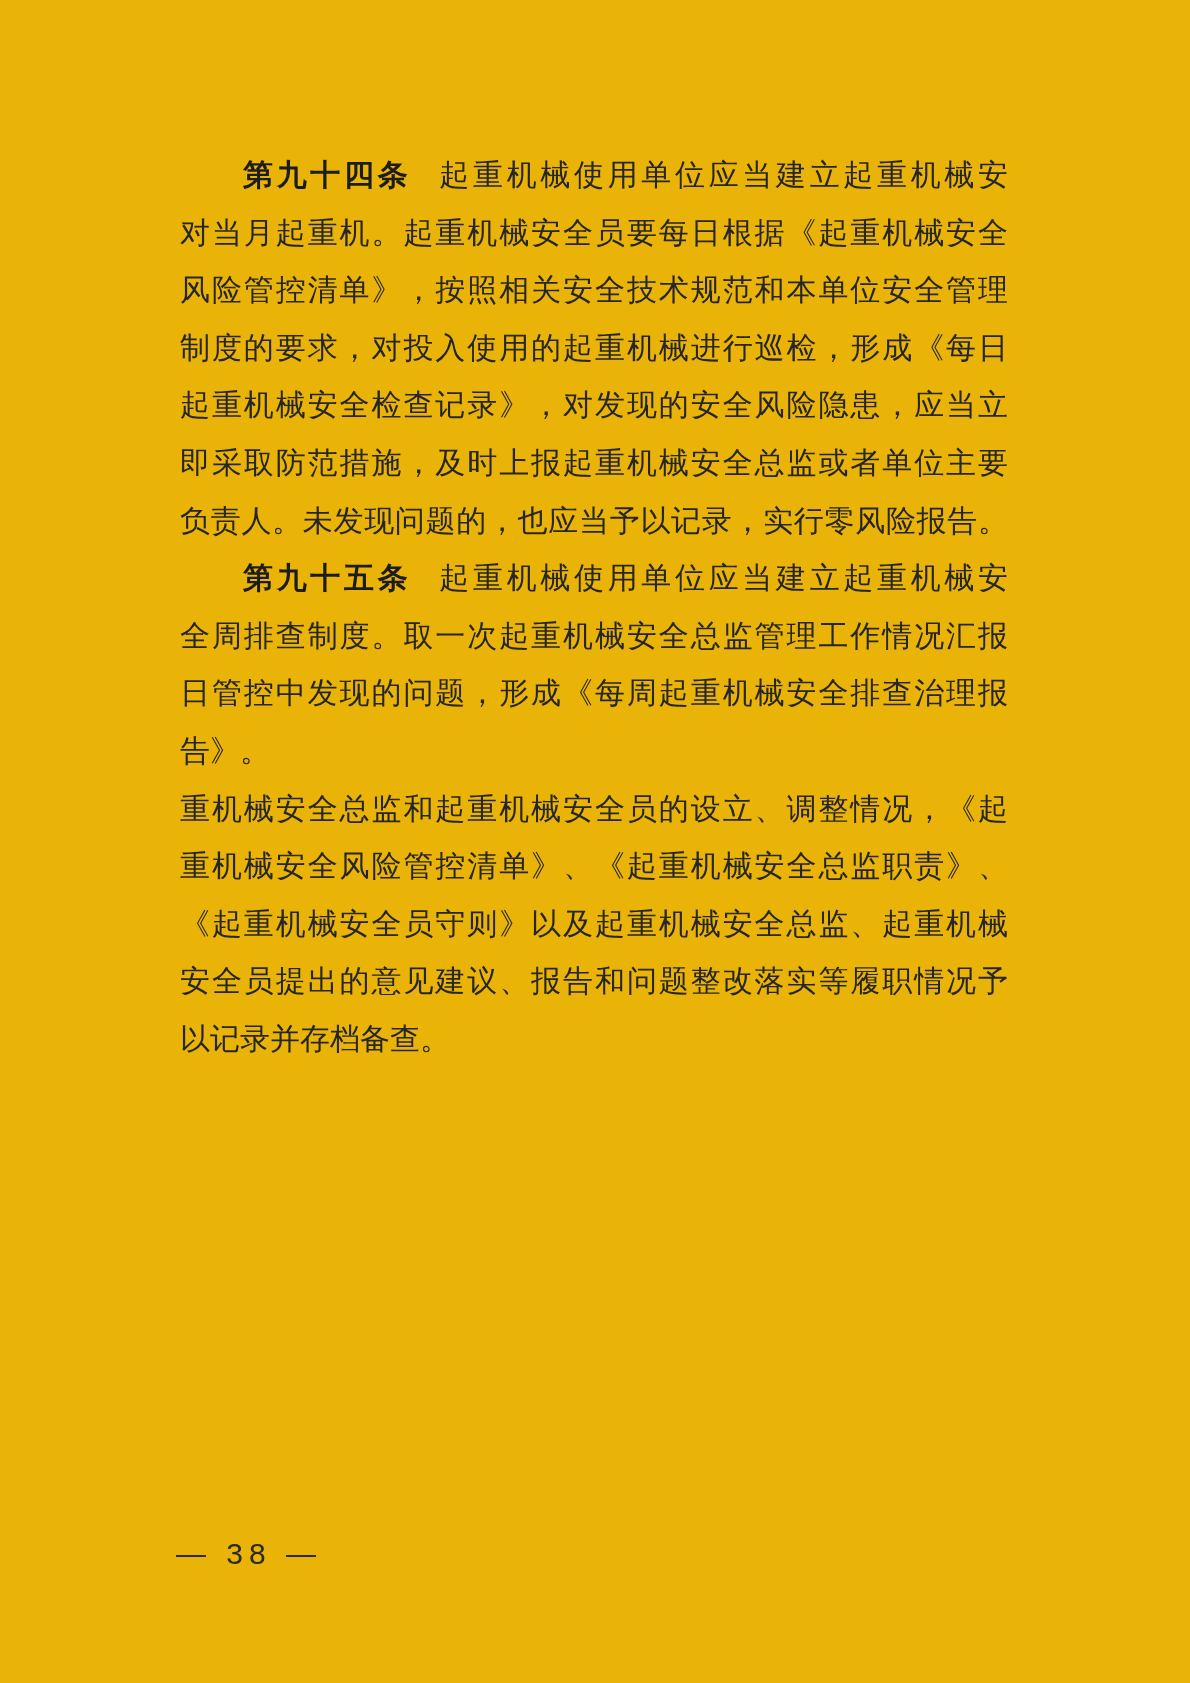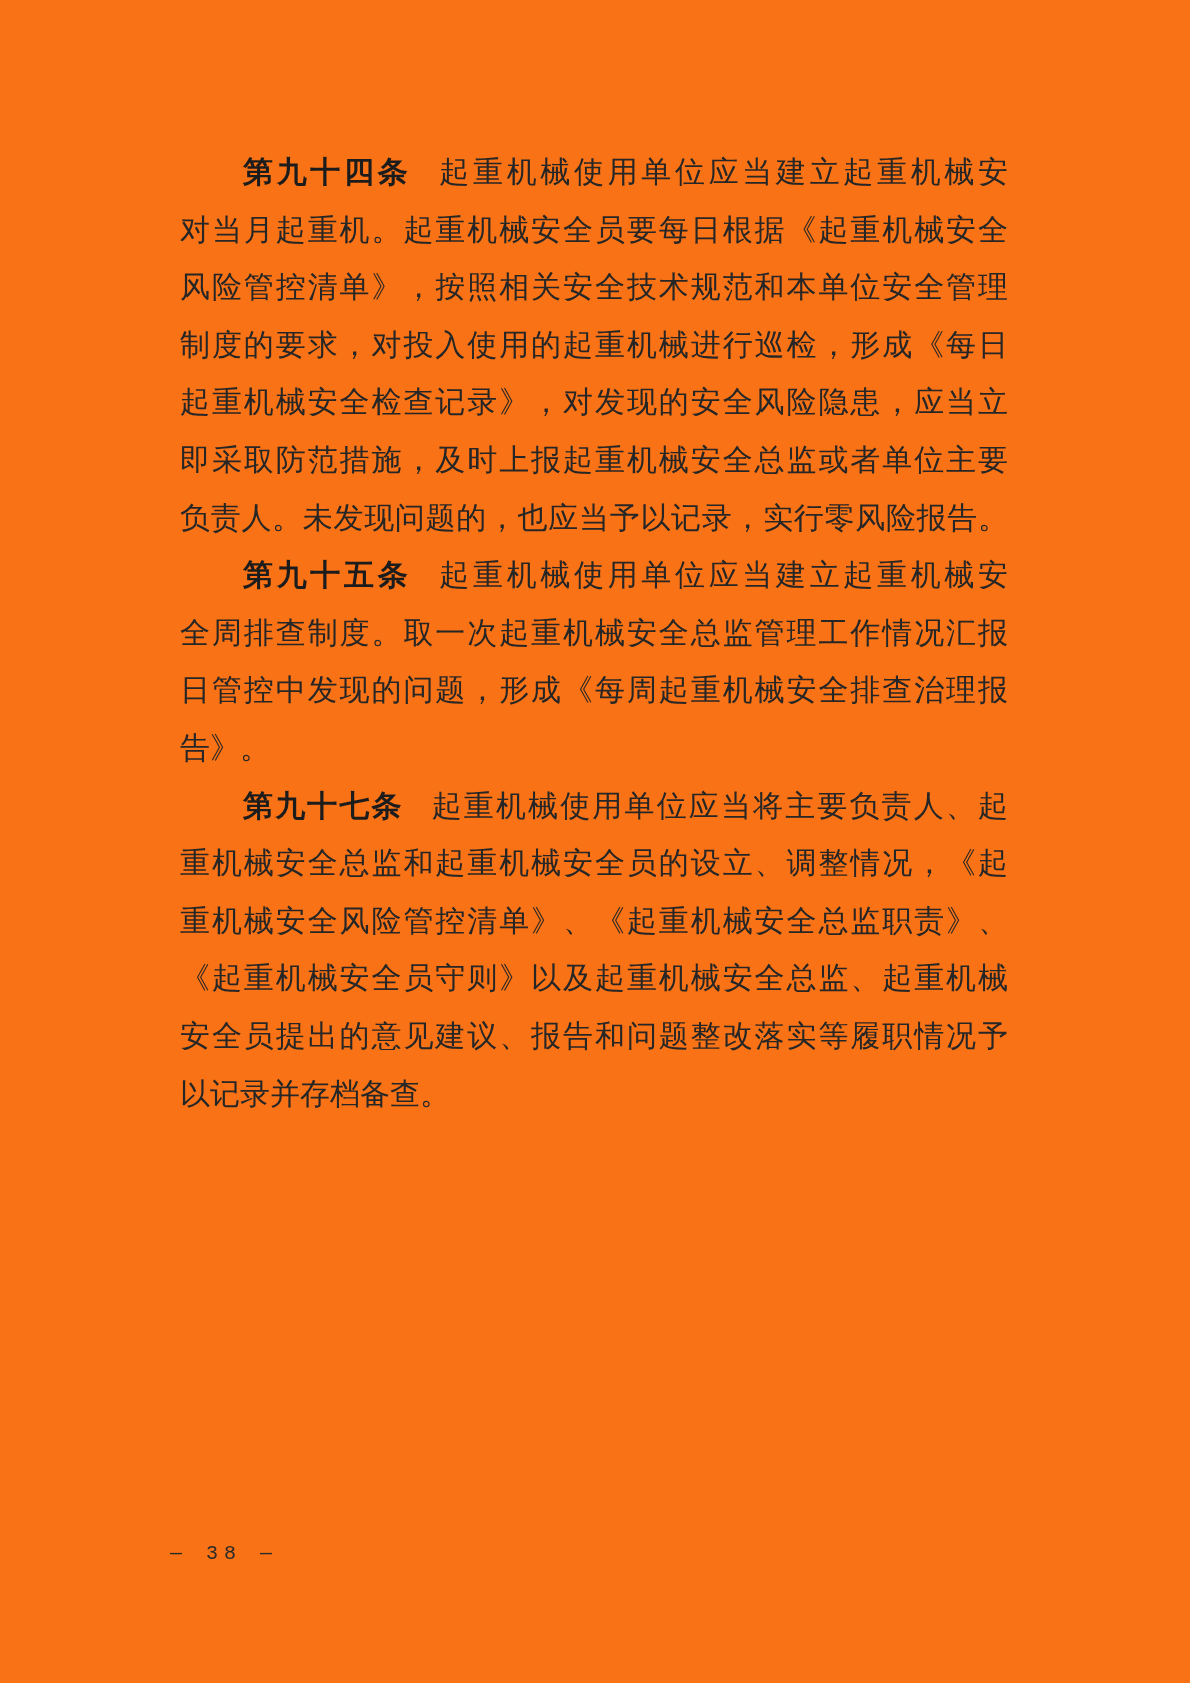--- a/index.html
+++ b/index.html
@@ -4,23 +4,23 @@
 <style>
   html, body {
     margin: 0;
     padding: 0;
     background: #ffffff;
   }
   .page {
     position: relative;
     width: 1190px;
     height: 1683px;
-    background: #f97316;
+    background: #eab308;
     overflow: hidden;
-    font-family: Liberation Mono, monospace;
+    font-family: Liberation Sans, sans-serif;
   }
   .body-text {
     position: absolute;
     left: 180px;
     top: 146px;
     width: 828px;
     color: #262626;
     font-size: 30px;
     line-height: 57.6px;
     letter-spacing: 0;
@@ -36,23 +36,23 @@
   .line.indent {
     padding-left: 63px;
   }
   .head {
     font-weight: 700;
     color: #1c1c1c;
     margin-right: 28px;
   }
   .page-number {
     position: absolute;
-    left: 170px;
+    left: 176px;
     top: 1534px;
-    font-size: 20px;
+    font-size: 30px;
     line-height: 40px;
     color: #2b2b2b;
     letter-spacing: 6px;
   }
 </style>
 </head>
 <body>
 
 <div class="page">
   <main class="body-text" id="doc-body">
@@ -65,21 +65,20 @@
         <div class="line just">即采取防范措施，及时上报起重机械安全总监或者单位主要</div>
         <div class="line just">负责人。未发现问题的，也应当予以记录，实行零风险报告。</div>
       </div>
       <div class="paragraph">
         <div class="line indent just"><span class="head">第九十五条</span><span>起重机械使用单位应当建立起重机械安</span></div>
         <div class="line just">全周排查制度。取一次起重机械安全总监管理工作情况汇报</div>
         <div class="line just">日管控中发现的问题，形成《每周起重机械安全排查治理报</div>
         <div class="line">告》。</div>
       </div>
       <div class="paragraph">
-        <div class="line indent just"><span class="head">第九十七条</span><span>起重机械使用单位应当将主要负责人、起</span></div>
         <div class="line just">重机械安全总监和起重机械安全员的设立、调整情况，《起</div>
         <div class="line just">重机械安全风险管控清单》、《起重机械安全总监职责》、</div>
         <div class="line just">《起重机械安全员守则》以及起重机械安全总监、起重机械</div>
         <div class="line just">安全员提出的意见建议、报告和问题整改落实等履职情况予</div>
         <div class="line">以记录并存档备查。</div>
       </div>
     </main>
   <footer class="page-number">
     <span>— 38 —</span>
   </footer>

